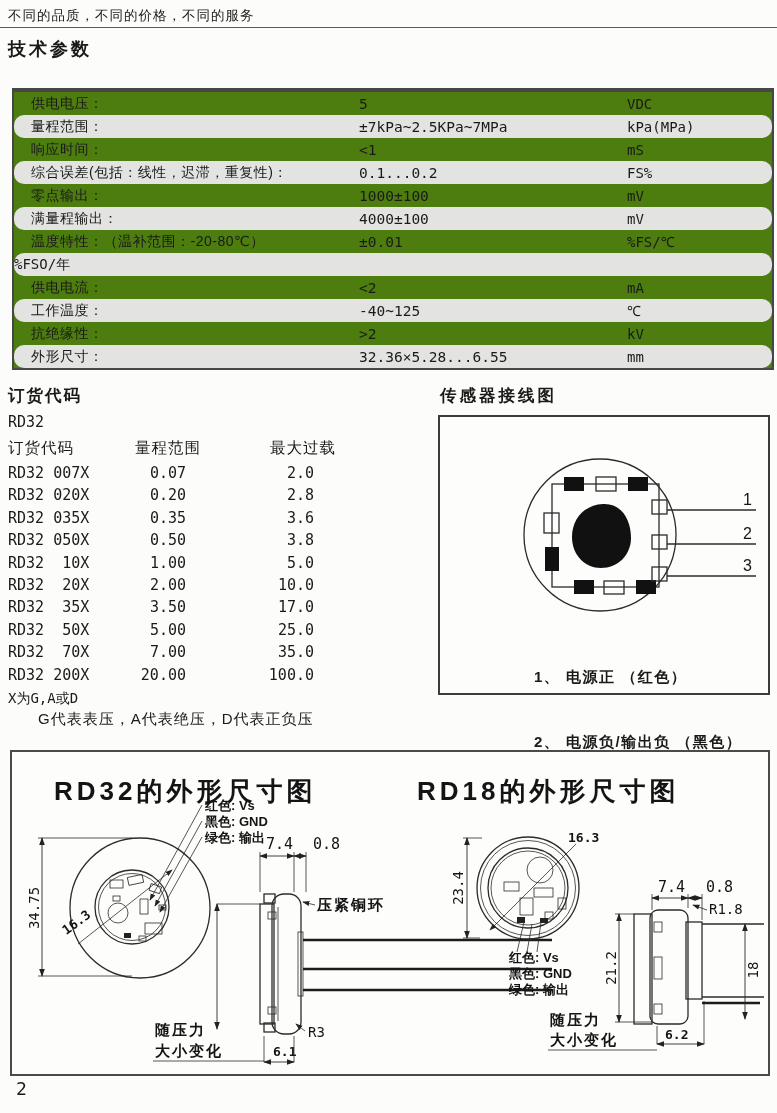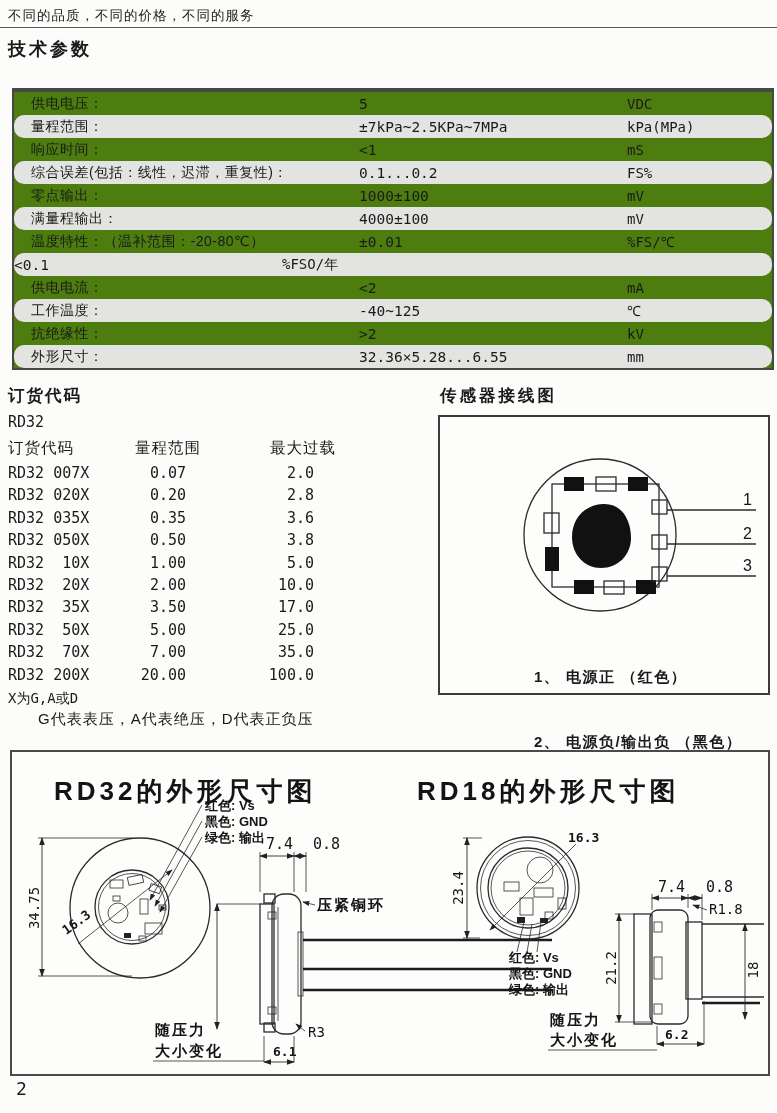--- a/index.html
+++ b/index.html
@@ -93,21 +93,20 @@
         <div class="pc label">满量程输出：</div>
         <div class="pc value">4000±100</div>
         <div class="pc unit">mV</div>
       </div>
       <div class="prow">
         <div class="pc label">温度特性：（温补范围：-20-80℃）</div>
         <div class="pc value">±0.01</div>
         <div class="pc unit">%FS/℃</div>
       </div>
       <div class="prow alt">
-        <div class="pc value">&lt;0.1</div>
         <div class="pc unit">%FSO/年</div>
       </div>
       <div class="prow">
         <div class="pc label">供电电流：</div>
         <div class="pc value">&lt;2</div>
         <div class="pc unit">mA</div>
       </div>
       <div class="prow alt">
         <div class="pc label">工作温度：</div>
         <div class="pc value">-40~125</div>

